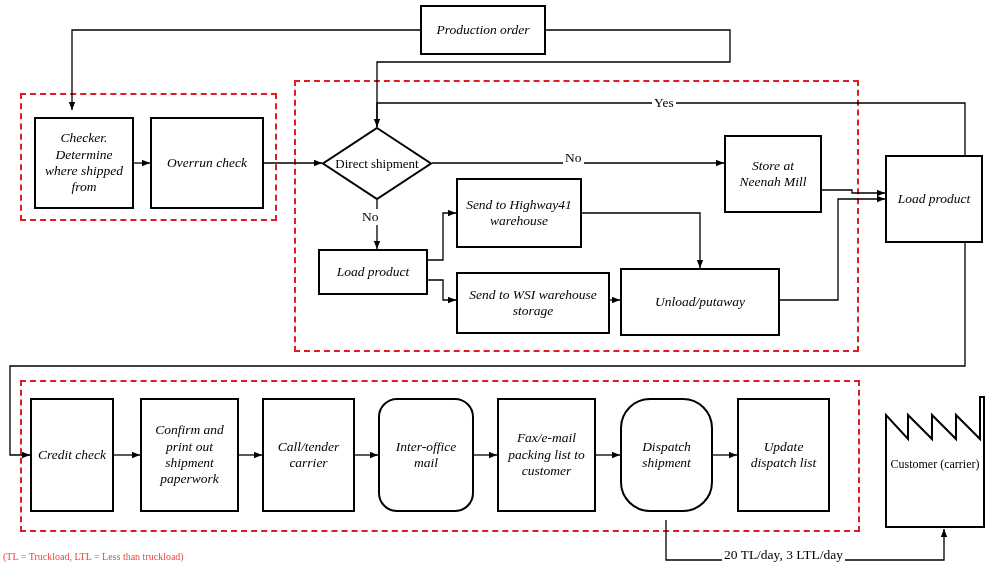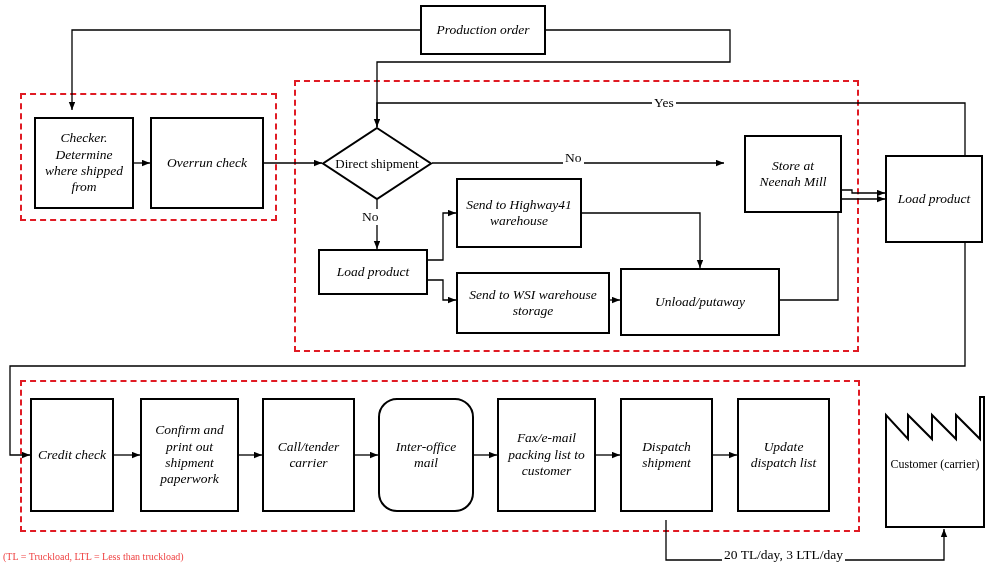--- a/index.html
+++ b/index.html
@@ -185,21 +185,21 @@
   </div>
 
   <div class="node" style="left:620px; top:268px; width:160px; height:68px;">
     <span>Unload/putaway</span>
   </div>
 
   <div class="node" style="left:456px; top:272px; width:154px; height:62px;">
     <span>Send to WSI warehouse storage</span>
   </div>
 
-  <div class="node" style="left:724px; top:135px; width:98px; height:78px;margin-left:20px;">
+  <div class="node" style="left:724px; top:135px; width:98px; height:78px;">
     <span>Store at Neenah Mill</span>
   </div>
 
   <div class="node" style="left:885px; top:155px; width:98px; height:88px;">
     <span>Load product</span>
   </div>
 
   <div class="node" style="left:30px; top:398px; width:84px; height:114px;text-align:center;">
     <span>Credit check</span>
   </div>
@@ -213,21 +213,21 @@
   </div>
 
   <div class="node" style="left:378px; top:398px; width:96px; height:114px;border-radius:19px;">
     <span>Inter-office mail</span>
   </div>
 
   <div class="node" style="left:497px; top:398px; width:99px; height:114px;">
     <span>Fax/e-mail packing list to customer</span>
   </div>
 
-  <div class="node" style="left:620px; top:398px; width:93px; height:114px;">
+  <div class="node" style="left:620px; top:398px; width:93px; height:114px;border-radius:30px;">
     <span>Dispatch shipment</span>
   </div>
 
   <div class="node" style="left:737px; top:398px; width:93px; height:114px;">
     <span>Update dispatch list</span>
   </div>
 
   <div class="factory" style="left:884px; top:395px; width:102px; height:134px;">
     <svg width="102" height="134" viewBox="0 0 102 134">
       <path d="M2,132 L2,20 L24,44 L24,20 L48,44 L48,20 L72,44 L72,20 L96,44 L96,2 L100,2 L100,132 Z" fill="#ffffff" stroke="#000000" stroke-width="2" stroke-linejoin="miter"></path>

